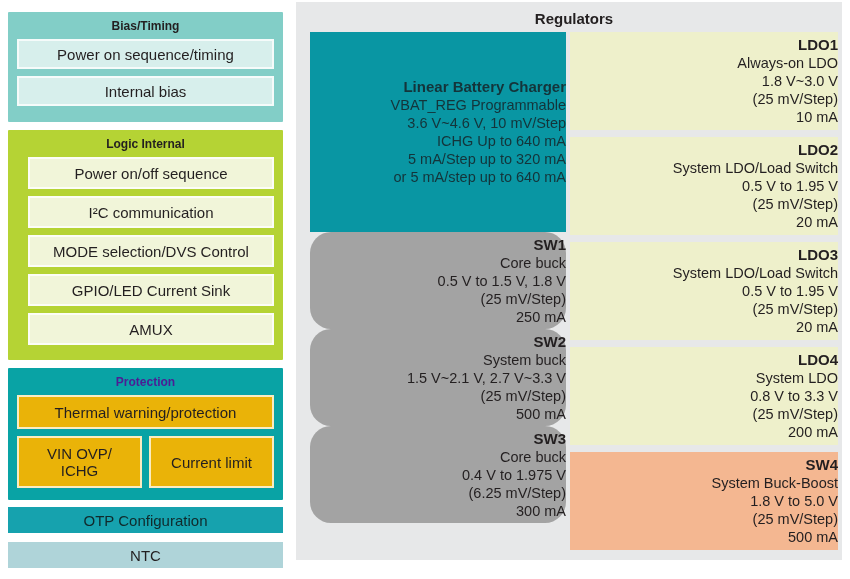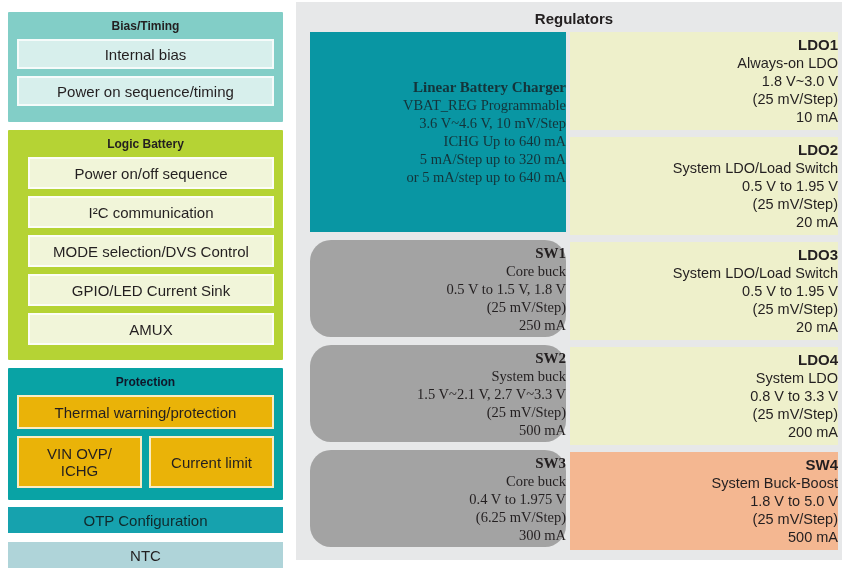--- a/index.html
+++ b/index.html
@@ -17,40 +17,40 @@
     box-sizing:border-box;display:flex;align-items:center;justify-content:center;
     text-align:center;font-size:15px;border:2px solid rgba(255,255,255,0.75);
     min-height:30px;line-height:17px;
   }
   .g-bias{background:#82cec7;height:110px;margin-bottom:8px;}
   .g-bias .item{background:#d7efec;height:30px;}
   .g-logic{background:#b5d334;height:230px;margin-bottom:8px;}
   .g-logic .item{background:#f1f5d9;height:32px;}
   .g-logic .body{padding-left:20px;}
   .g-prot{background:#09a3a5;height:132px;margin-bottom:7px;}
-  .g-prot h3{color:#0f172a;}
+  .g-prot h3{color:#4c1d95;}
   .g-prot .item{background:#eab308;}
   .g-prot .item.thermal{height:34px;}
   .prot-row{display:flex;gap:7px;}
   .prot-row .item{flex:1;height:52px;white-space:pre-line;}
   .bar{
     box-sizing:border-box;height:26px;display:flex;align-items:center;justify-content:center;
     font-size:15px;
   }
   .bar.otp{background:#16a2ae;margin-bottom:9px;color:#102a2c;}
   .bar.ntc{background:#afd4d9;}
   
   .reg-panel{
     position:absolute;left:296px;top:2px;width:546px;height:558px;
     background:#e7e8e9;box-sizing:border-box;padding:8px 4px 8px 14px;
   }
   .reg-panel h2{margin:0 0 5px;text-align:center;font-size:15px;font-weight:bold;color:#231f20;}
   .reg-grid{display:flex;gap:4px;}
   .reg-col{display:flex;flex-direction:column;}
-  .col-a{width:257px;gap:8px;font-family:Liberation Serif, serif;}
+  .col-a{width:257px;}
   .col-b{width:269px;gap:7px;}
   .blk{
     box-sizing:border-box;display:flex;flex-direction:column;justify-content:center;
     align-items:flex-end;text-align:center;font-size:14.5px;line-height:18px;
   }
   .blk .blk-title{font-weight:bold;font-size:15px;}
   .blk.charger{background:#0996a3;height:200px;color:#14343a;}
   .blk.ldo{background:#eef0cb;height:98px;}
   .blk.sw{background:#a3a3a3;height:97px;border-radius:21px;}
   .blk.sw4{background:#f4b791;height:98px;}
@@ -58,27 +58,27 @@
 </head>
 <body>
 
 <div class="canvas">
 
   <div class="left-col">
 
     <section class="group g-bias">
       <h3>Bias/Timing</h3>
       <div class="body">
+        <div class="item">Power on sequence/timing</div>
         <div class="item">Internal bias</div>
-        <div class="item">Power on sequence/timing</div>
       </div>
     </section>
 
     <section class="group g-logic">
-      <h3>Logic Battery</h3>
+      <h3>Logic Internal</h3>
       <div class="body">
         <div class="item">Power on/off sequence</div>
         <div class="item">I²C communication</div>
         <div class="item">MODE selection/DVS Control</div>
         <div class="item">GPIO/LED Current Sink</div>
         <div class="item">AMUX</div>
       </div>
     </section>
 
     <section class="group g-prot">

